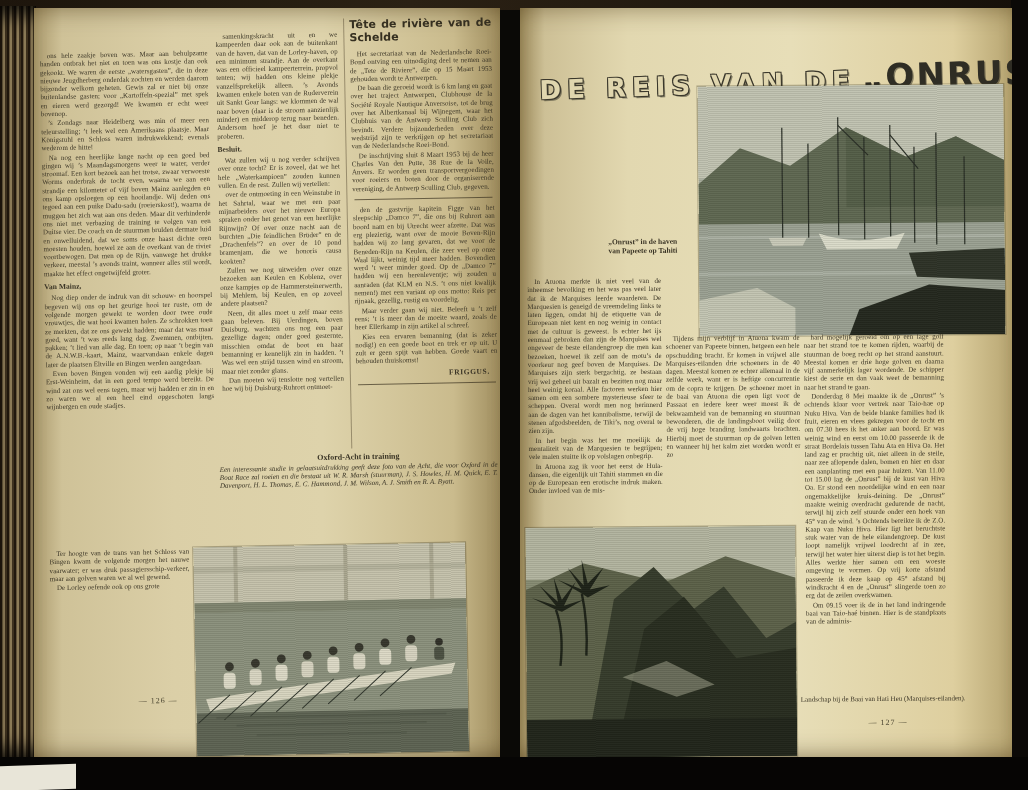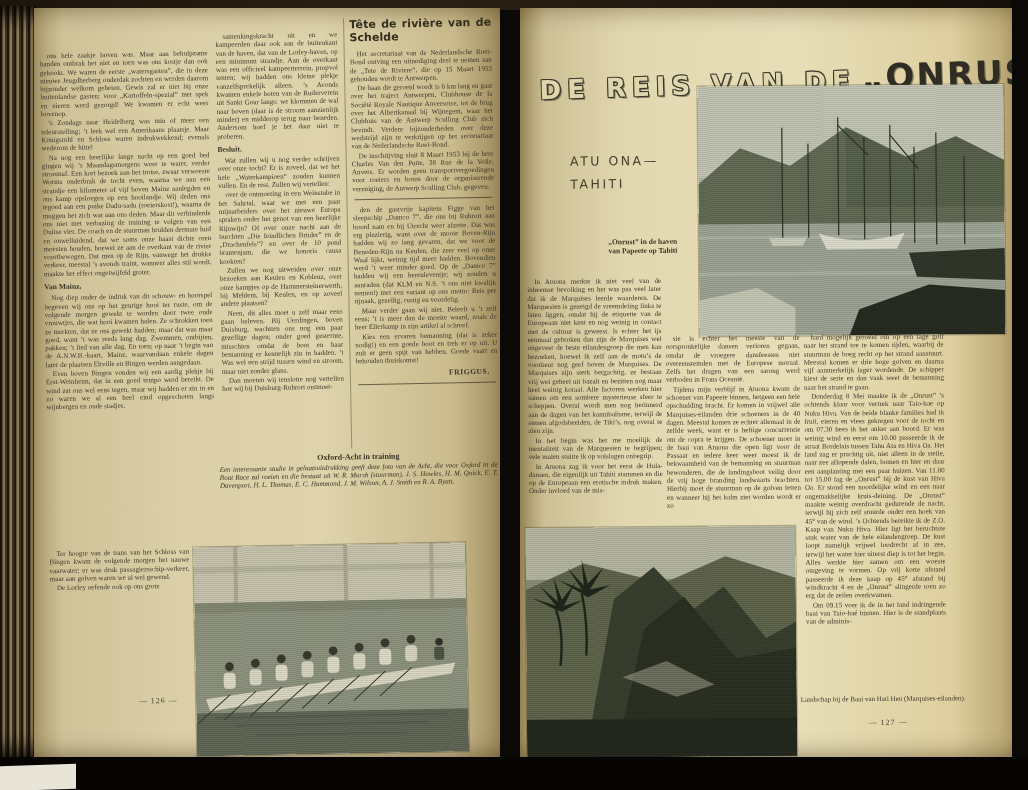--- a/index.html
+++ b/index.html
@@ -200,22 +200,20 @@
   </div>
 
   <div class="page page-right">
     <div class="pg-inner rot-right">
 
       <div class="headline">
         <span class="hl-outline">DE REIS VAN DE</span>
         <span class="hl-solid">„ONRUST”</span>
       </div>
 
-      <div class="subtitle">ATU ONA—
-TAHITI</div>
 
       <div class="photo harbor">
         <svg width="306" height="250" viewBox="0 0 306 250">
           <rect width="306" height="250" fill="#a8ad9d"></rect>
           <rect width="306" height="92" fill="#c0c2b1"></rect>
           <path d="M0,98 L42,62 L92,80 L148,42 L208,72 L258,52 L306,76 L306,145 L0,145 Z" fill="#5e6751"></path>
           <path d="M148,42 L208,72 L258,52 L306,76 L306,122 L148,122 Z" fill="#505944" opacity=".75"></path>
           <rect y="138" width="306" height="112" fill="#9aa092"></rect>
           <rect y="150" width="306" height="3" fill="#b6bbaf" opacity=".6"></rect>
           <rect y="186" width="306" height="4" fill="#b6bbaf" opacity=".5"></rect>
@@ -243,21 +241,20 @@
       <div class="p1cap">„Onrust” in de haven
 van Papeete op Tahiti</div>
 
       <div class="tcol rc1">
         <p class="p">In Atuona merkte ik niet veel van de inheemse bevolking en het was pas veel later dat ik de Marquises leerde waarderen. De Marquesien is geneigd de vreemdeling links te laten liggen, omdat hij de etiquette van de Europeaan niet kent en nog weinig in contact met de cultuur is geweest. Is echter het ijs eenmaal gebroken dan zijn de Marquises wel ongeveer de beste eilandengroep die men kan bezoeken, hoewel ik zelf aan de motu’s de voorkeur nog geef boven de Marquises. De Marquises zijn sterk bergachtig, ze bestaan vrij wel geheel uit bazalt en bezitten nog maar heel weinig koraal. Alle factoren werken hier samen om een sombere mysterieuse sfeer te scheppen. Overal wordt men nog herinnerd aan de dagen van het kannibalisme, terwijl de stenen afgodsbeelden, de Tiki’s, nog overal te zien zijn.</p>
         <p class="p">In het begin was het me moeilijk de mentaliteit van de Marquesien te begrijpen; vele malen stuitte ik op volslagen onbegrip.</p>
         <p class="p">In Atuona zag ik voor het eerst de Hula-dansen, die eigenlijk uit Tahiti stammen en die op de Europeaan een erotische indruk maken. Onder invloed van de mis-</p>
       </div>
 
       <div class="tcol rc2">
-        <p class="p">sie is echter het meeste van de oorspronkelijke dansen verloren gegaan, omdat de vroegere dansfeesten niet overeenstemden met de Europese moraal. Zelfs het dragen van een sarong werd verboden in Frans Oceanië.</p>
         <p class="p">Tijdens mijn verblijf in Atuona kwam de schoener van Papeete binnen, hetgeen een hele opschudding bracht. Er komen in vrijwel alle Marquises-eilanden drie schoeners in de 40 dagen. Meestal komen ze echter allemaal in de zelfde week, want er is heftige concurrentie om de copra te krijgen. De schoener moet in de baai van Atuona die open ligt voor de Passaat en iedere keer weer moest ik de bekwaamheid van de bemanning en stuurman bewonderen, die de landingsboot veilig door de vrij hoge branding landwaarts brachten. Hierbij moet de stuurman op de golven letten en wanneer hij het kalm ziet worden wordt er zo</p>
       </div>
 
       <div class="tcol rc3">
         <p class="p">hard mogelijk geroeid om op een lage golf naar het strand toe te komen rijden, waarbij de stuurman de boeg recht op het strand aanstuurt. Meestal komen er drie hoge golven en daarna vijf aanmerkelijk lager wordende. De schipper kiest de serie en dan vaak weet de bemanning naar het strand te gaan.</p>
         <p class="p">Donderdag 8 Mei maakte ik de „Onrust” ’s ochtends klaar voor vertrek naar Taio-hae op Nuku Hiva. Van de beide blanke families had ik fruit, eieren en vlees gekregen voor de tocht en om 07.30 hees ik het anker aan boord. Er was weinig wind en eerst om 10.00 passeerde ik de straat Bordelais tussen Tahu Ata en Hiva Oa. Het land zag er prachtig uit, niet alleen in de steile, naar zee aflopende dalen, bomen en hier en daar een aanplanting met een paar huizen. Van 11.00 tot 15.00 lag de „Onrust” bij de kust van Hiva Oa. Er stond een noordelijke wind en een naar ongemakkelijke kruis-deining. De „Onrust” maakte weinig overdracht gedurende de nacht, terwijl hij zich zelf stuurde onder een hoek van 45° van de wind. ’s Ochtends bereikte ik de Z.O. Kaap van Nuku Hiva. Hier ligt het beruchtste stuk water van de hele eilandengroep. De kust loopt namelijk vrijwel loodrecht af in zee, terwijl het water hier uiterst diep is tot het begin. Alles werkte hier samen om een woeste omgeving te vormen. Op vrij korte afstand passeerde ik deze kaap op 45° afstand bij windkracht 4 en de „Onrust” slingerde toen zo erg dat de zeilen overkwamen.</p>
         <p class="p">Om 09.15 voer ik de in het land indringende baai van Taio-haé binnen. Hier is de standplaats van de adminis-</p>
       </div>
 
       <div class="photo landscape">

